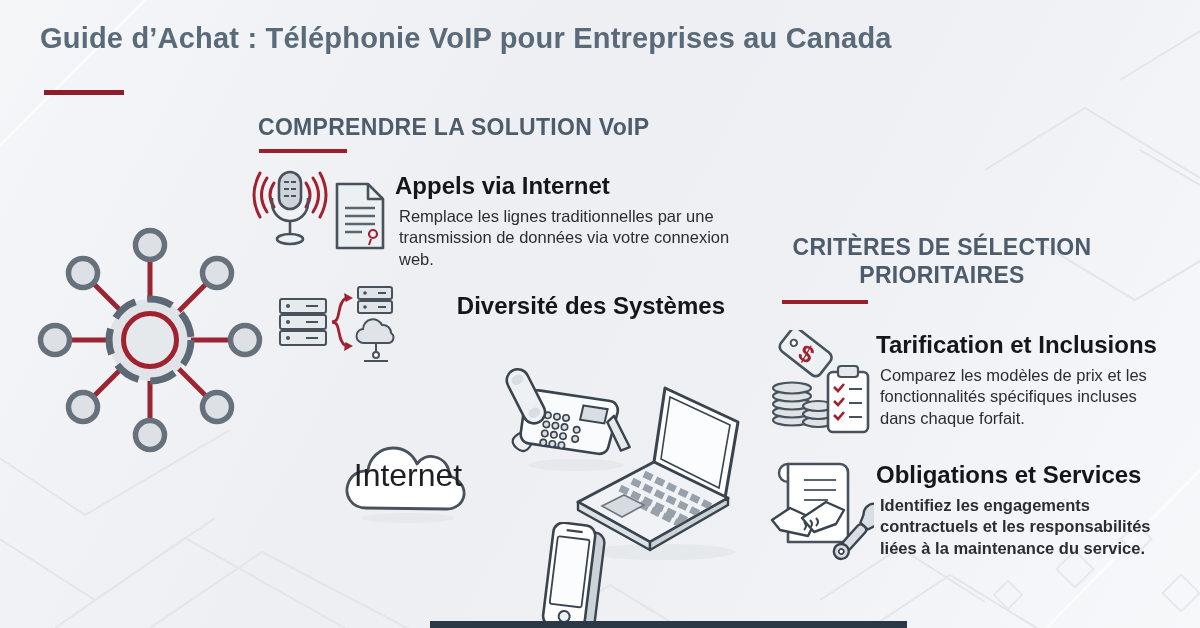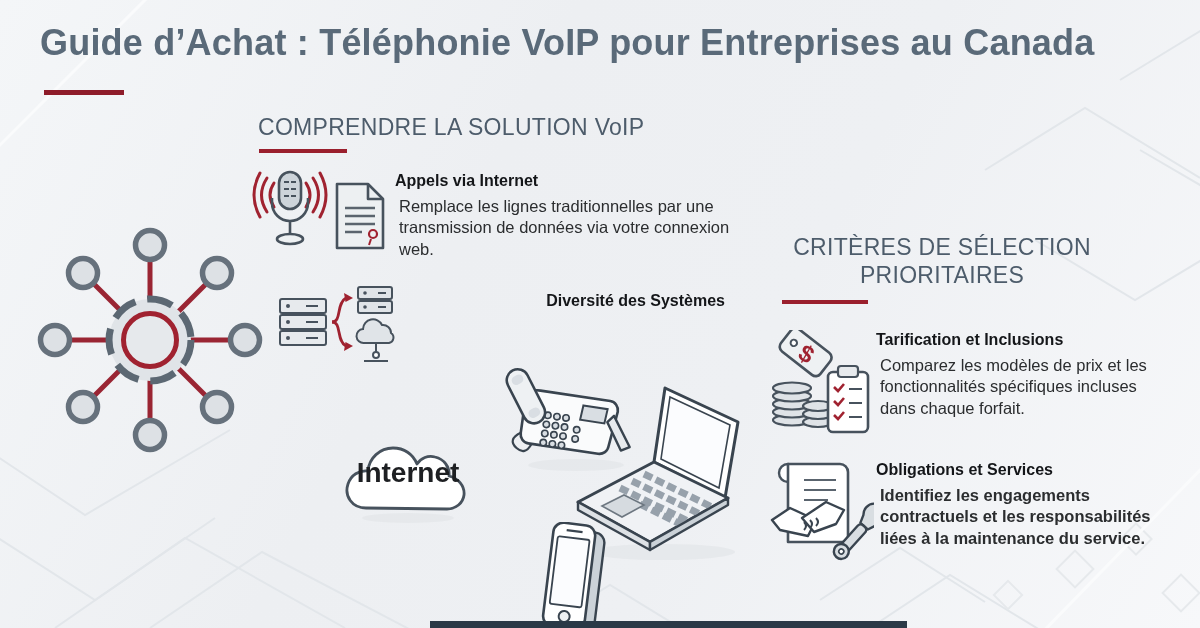--- a/index.html
+++ b/index.html
@@ -4,43 +4,43 @@
 <style>
   html,body { margin:0; padding:0; background:#d8dce0; }
   .stage {
     position:relative; width:1200px; height:628px; overflow:hidden;
     font-family:"Liberation Sans", sans-serif;
     background:linear-gradient(118deg,#f4f6f8 0%,#edeff2 38%,#eef0f3 62%,#f7f8fa 100%);
   }
   .abs { position:absolute; }
   svg { display:block; }
 
-  .main-title { left:40px; top:22px; margin:0; font-size:36px; font-weight:bold;
+  .main-title { left:40px; top:22px; margin:0; font-size:29px; font-weight:bold;
     color:#5A6A79; letter-spacing:0.2px; white-space:nowrap; }
   .title-underline { left:44px; top:90px; width:80px; height:5px; background:#8E1C2A; }
 
-  .sec-heading { margin:0; font-size:23px; font-weight:normal; color:#4D5C6B;
+  .sec-heading { margin:0; font-size:23px; font-weight:bold; color:#4D5C6B;
     letter-spacing:0.3px; line-height:1.22; }
   .h-comprendre { left:258px; top:113px; }
   .h-criteres  { left:782px; top:233px; width:320px;text-align:center; }
   .rule { height:4px; background:#9A1F2D; }
   .rule-comprendre { left:259px; top:149px; width:88px; }
   .rule-criteres  { left:782px; top:300px; width:86px; }
 
-  .feature h3 { margin:0 0 6px 0; font-size:16px; font-weight:bold; color:#141619; }
+  .feature h3 { margin:0 0 6px 0; font-size:24px; font-weight:bold; color:#141619; }
   .feature p  { margin:4px; font-size:16.5px; line-height:1.3; color:#2B2D2F; }
   .f1 { left:395px; top:172px; width:352px; }
   .f2 { left:395px; top:292px; width:330px;text-align:right; }
   .f3 { left:876px; top:331px; width:300px; }
   .f3 p { width:295px; }
   .f4 { left:876px; top:461px; width:300px; }
   .f4 p { width:285px;font-weight:bold; }
 
   .cloud-label { left:338px; top:457px; width:140px; text-align:center;
-    font-size:28px; font-weight:700; color:#1D1F22; }
+    font-size:32px; font-weight:400; color:#1D1F22; }
 
   .bottom-bar { left:430px; top:621px; width:477px; height:7px; background:#2B3947; }
 </style>
 </head>
 <body>
 
 <div class="stage">
 
   <svg class="abs" style="left:0;top:0" width="1200" height="628" viewBox="0 0 1200 628">
     <g stroke="#E2E6EA" stroke-width="2" fill="none">

